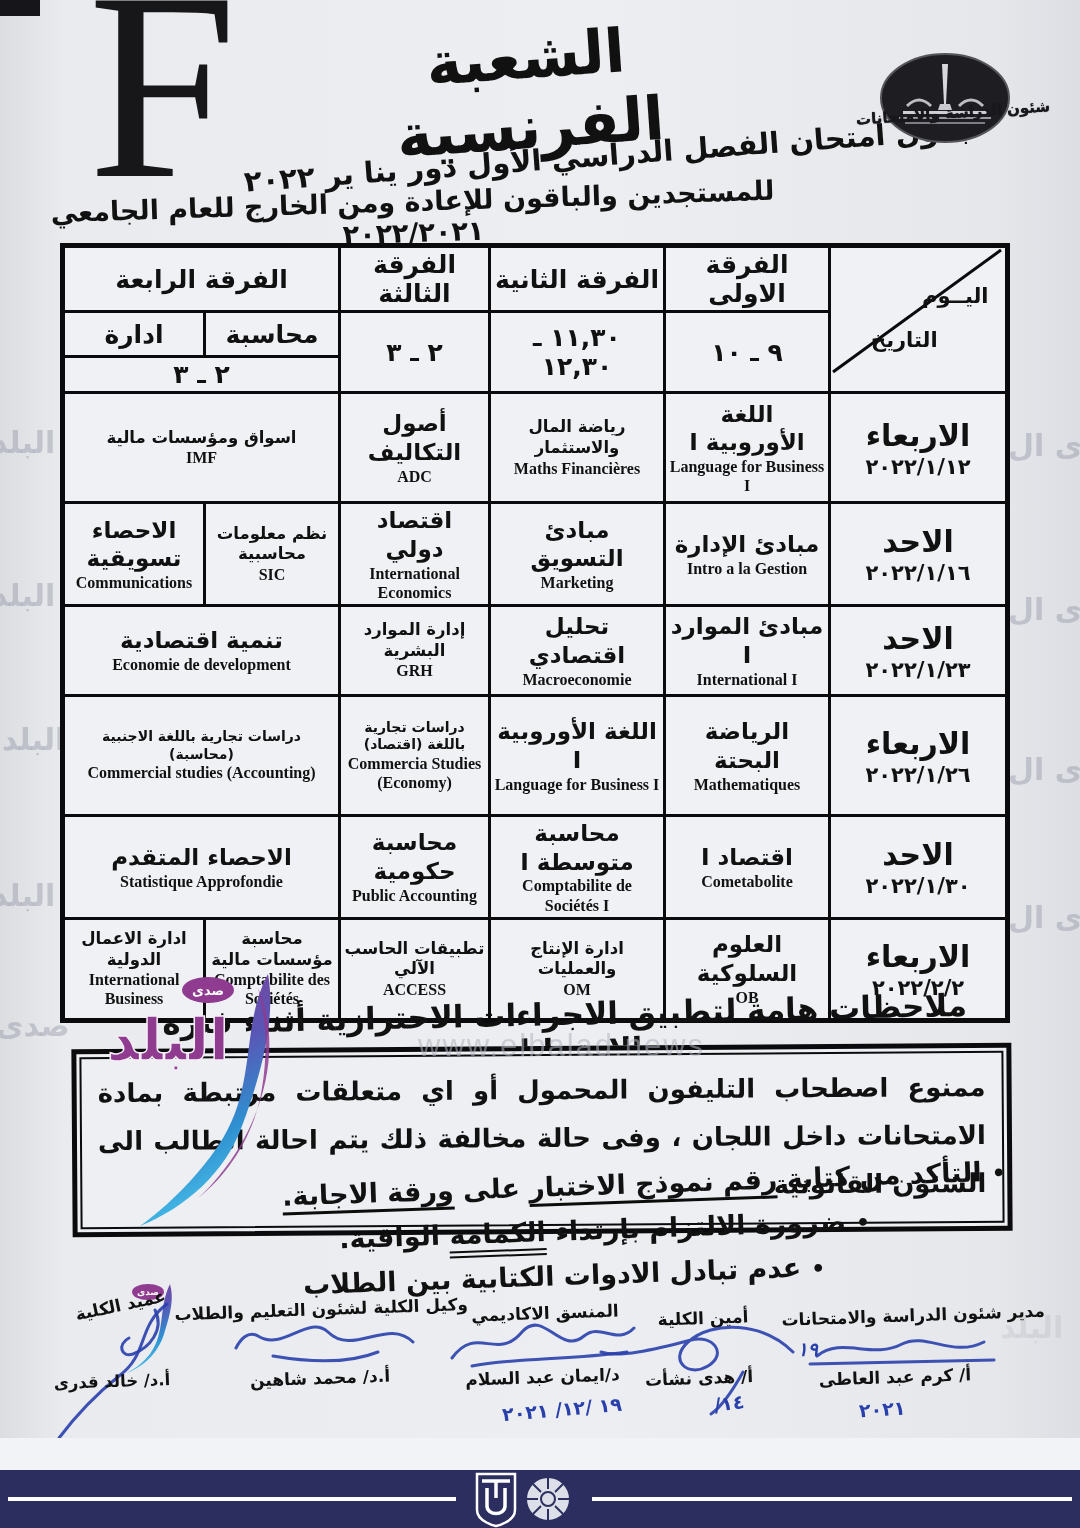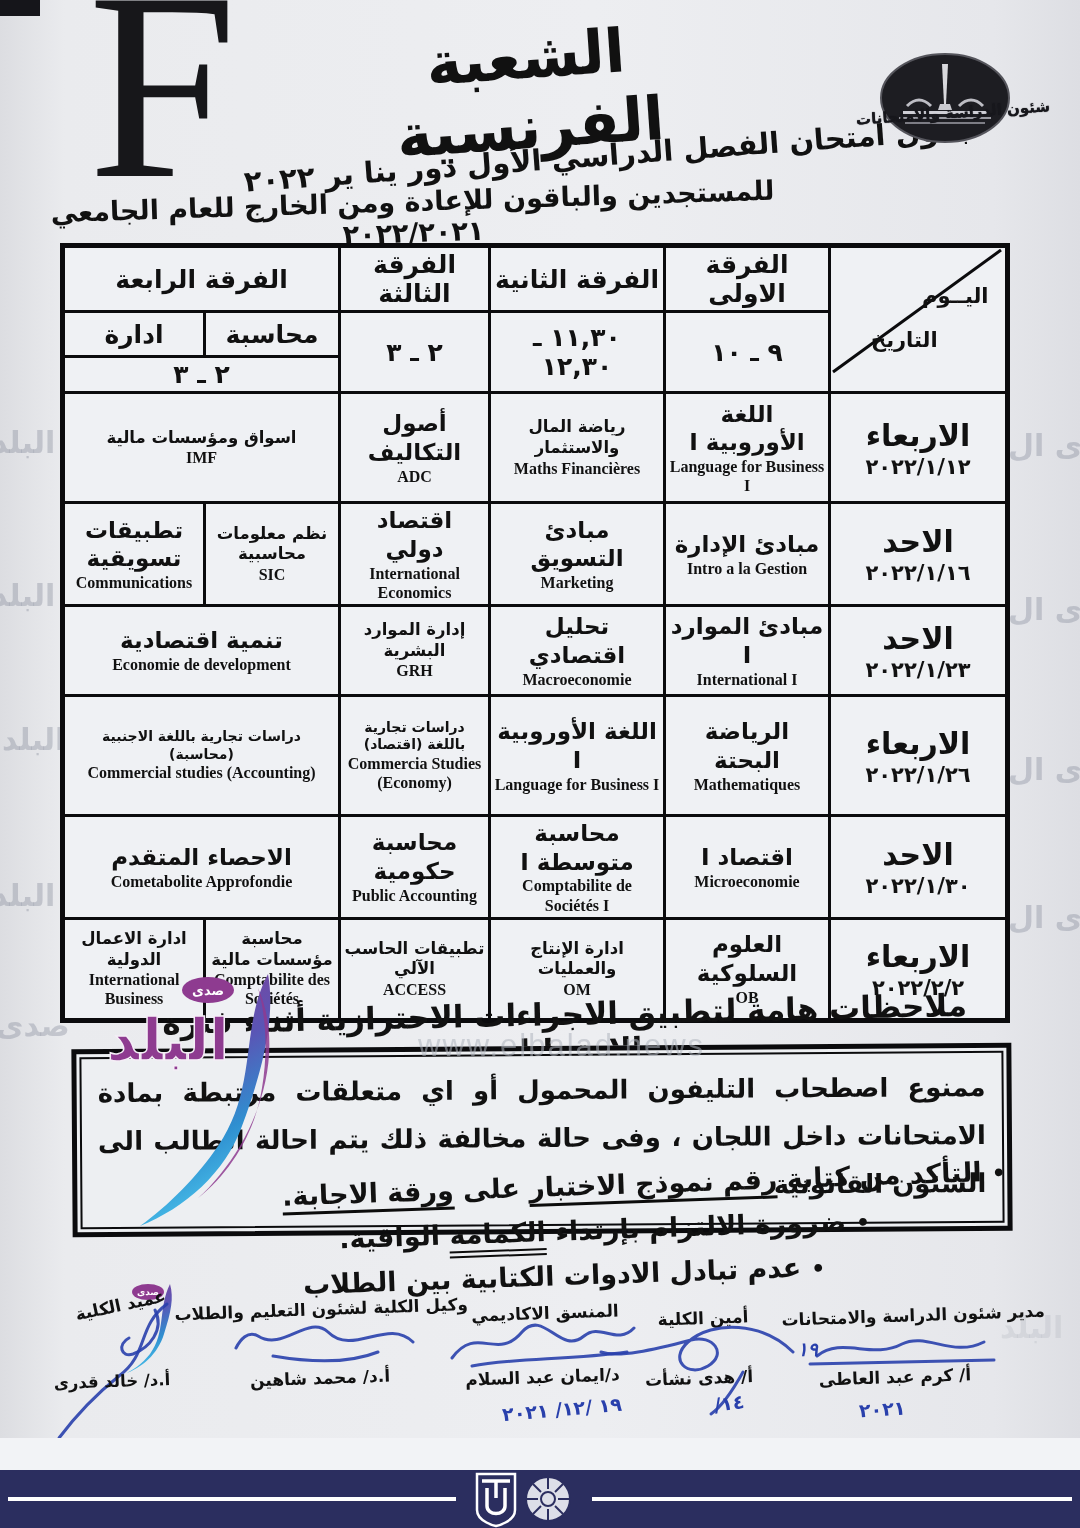--- a/index.html
+++ b/index.html
@@ -171,21 +171,21 @@
         </td>
         <td>
           <div class="ar">اقتصاد دولي</div>
           <div class="en">International Economics</div>
         </td>
         <td>
           <div class="ar m">نظم معلومات محاسبية</div>
           <div class="en">SIC</div>
         </td>
         <td>
-          <div class="ar">تطبيقات تسويقية</div>
+          <div class="ar">الاحصاء تسويقية</div>
           <div class="en">Communications</div>
         </td>
       </tr>
       <tr style="height: 90px;">
         <td>
           <div class="day-name">الاحد</div>
           <div class="day-date">٢٠٢٢/١/٢٣</div>
         </td>
         <td>
           <div class="ar">مبادئ الموارد I</div>
@@ -226,33 +226,33 @@
           <div class="en">Commercial studies (Accounting)</div>
         </td>
       </tr>
       <tr style="height: 95px;">
         <td>
           <div class="day-name">الاحد</div>
           <div class="day-date">٢٠٢٢/١/٣٠</div>
         </td>
         <td>
           <div class="ar">اقتصاد I</div>
-          <div class="en">Microeconomie</div>
+          <div class="en">Cometabolite</div>
         </td>
         <td>
           <div class="ar">محاسبة متوسطة I</div>
           <div class="en">Comptabilite de Sociétés I</div>
         </td>
         <td>
           <div class="ar">محاسبة حكومية</div>
           <div class="en">Public Accounting</div>
         </td>
         <td colspan="2">
           <div class="ar">الاحصاء المتقدم</div>
-          <div class="en">Cometabolite Approfondie</div>
+          <div class="en">Statistique Approfondie</div>
         </td>
       </tr>
       <tr style="height: 102px;">
         <td>
           <div class="day-name">الاربعاء</div>
           <div class="day-date">٢٠٢٢/٢/٢</div>
         </td>
         <td>
           <div class="ar">العلوم السلوكية</div>
           <div class="en">OB</div>

